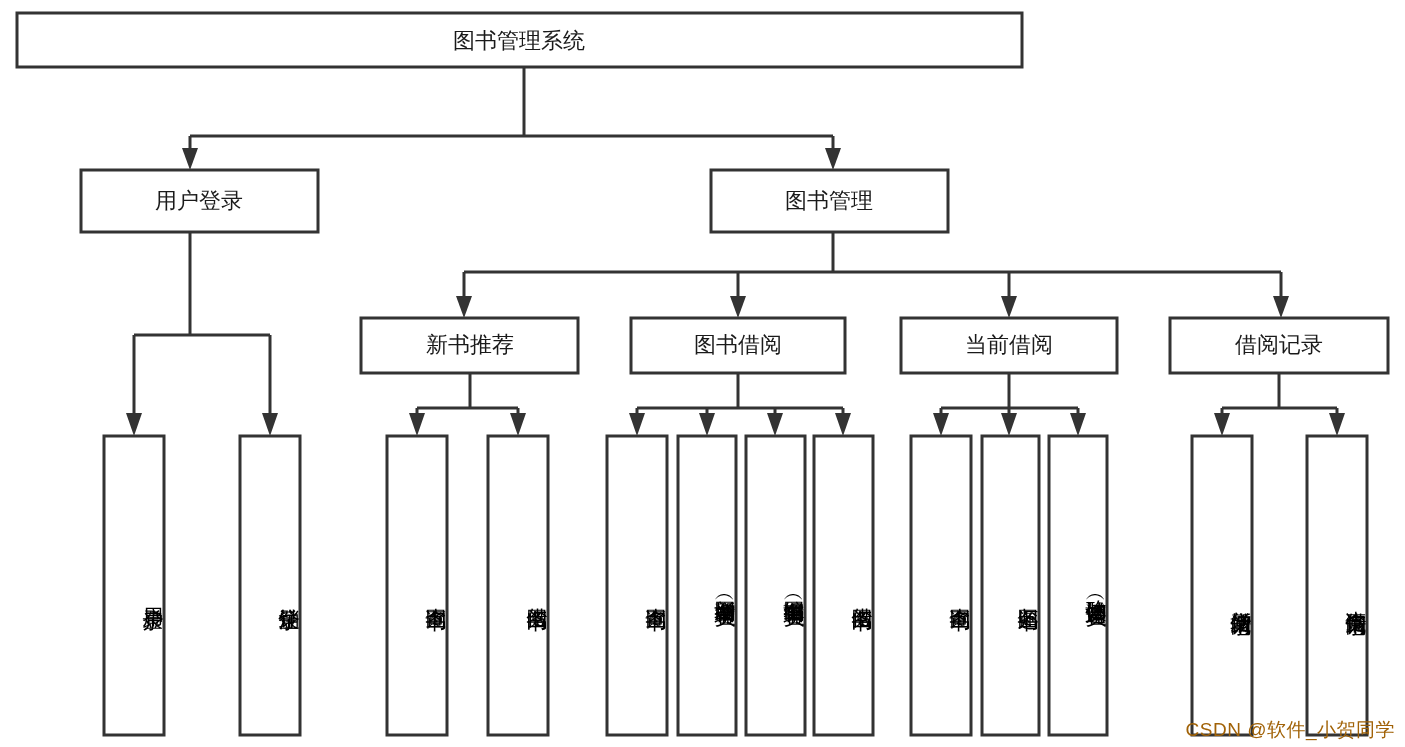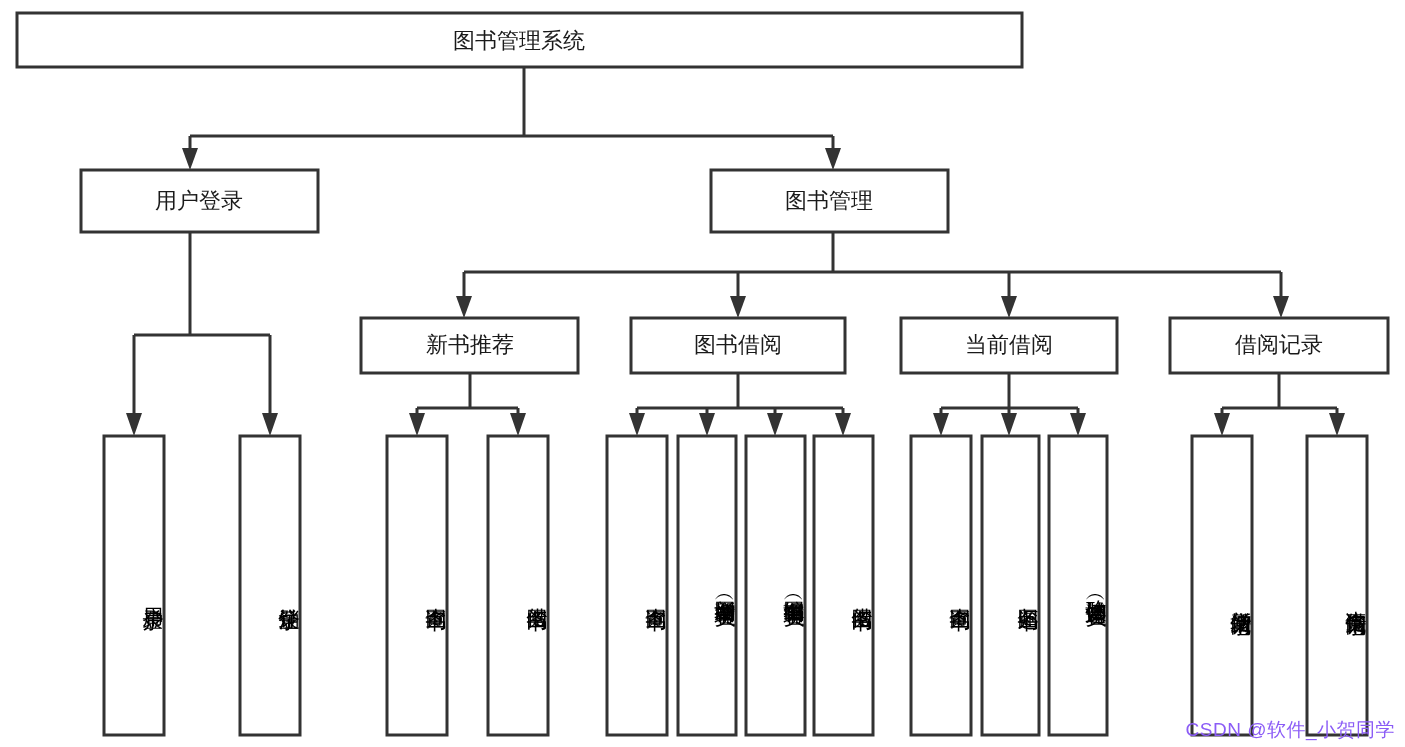--- a/index.html
+++ b/index.html
@@ -67,21 +67,21 @@
   .leaf-label-wrap {
     position: absolute;
     pointer-events: none;
   }
   .watermark {
     position: absolute;
     right: 10px;
     bottom: 4px;
     font-family: "Liberation Sans", "DejaVu Sans", sans-serif;
     font-size: 19px;
-    color: #8b5cf6;
+    color: #a16207;
     white-space: nowrap;
     letter-spacing: 0.5px;
   }
 </style>
 </head>
 <body>
 
 <div id="diagram-root">
 
   <svg class="diagram-canvas" viewBox="0 0 1405 747">

